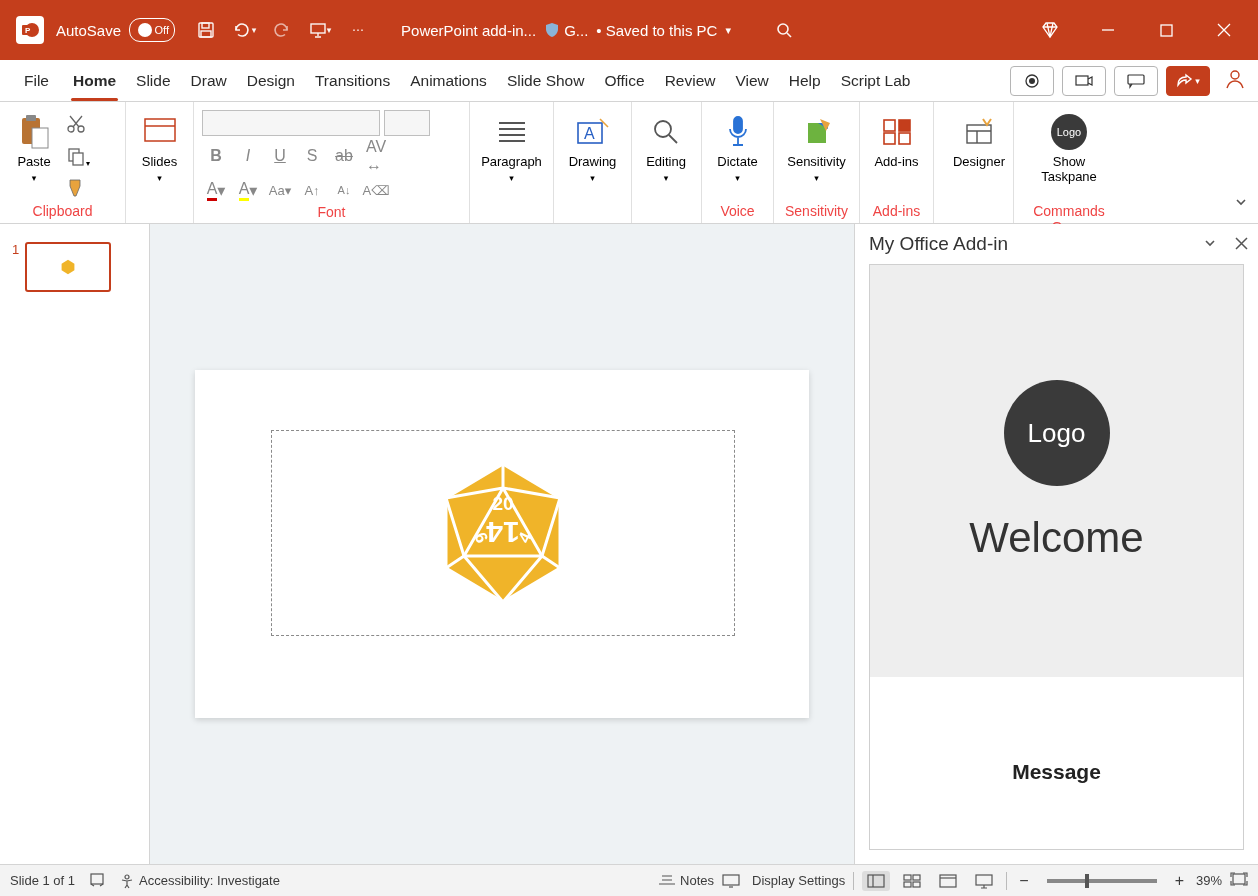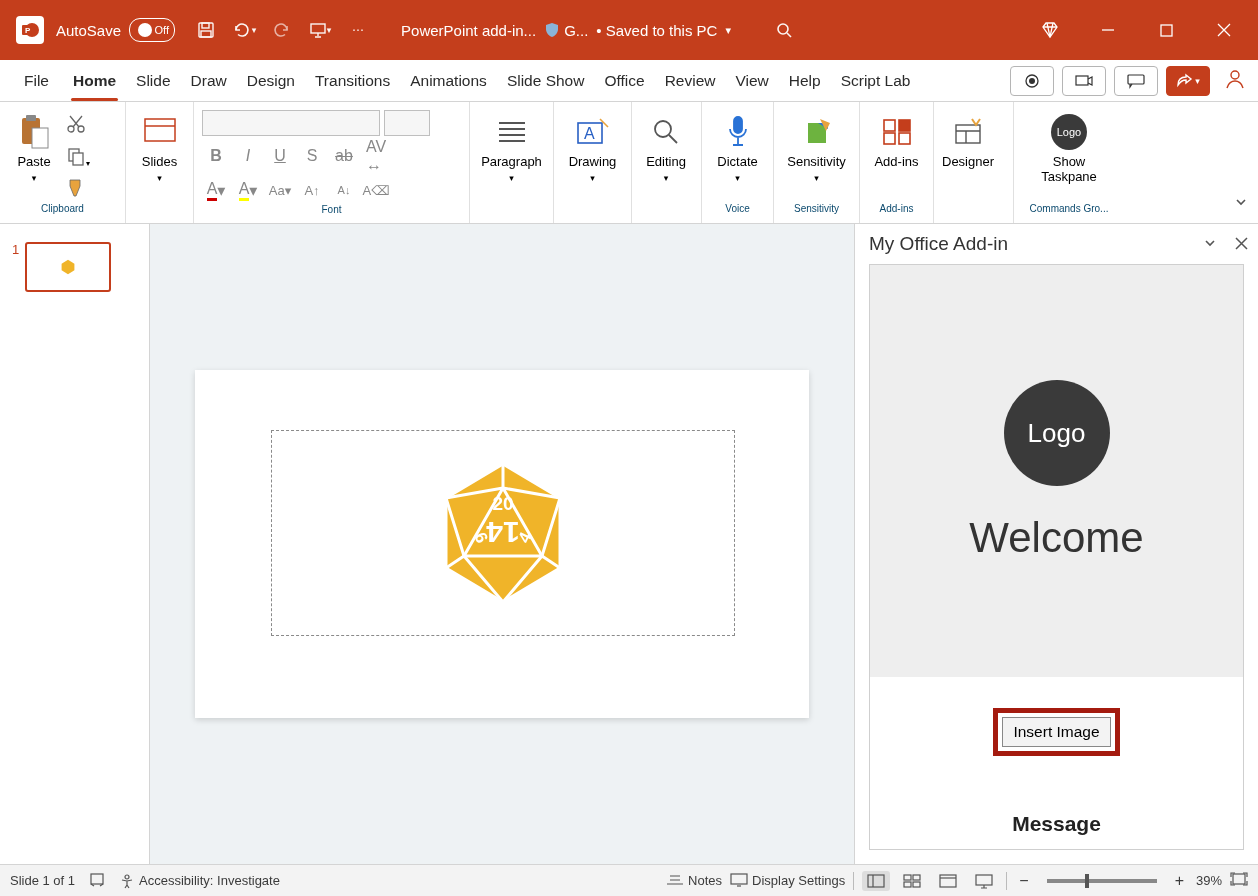--- a/index.html
+++ b/index.html
@@ -23,21 +23,21 @@
 .ribbon-tab.file { padding-right: 14px; }
 .ribbon-tab.active { font-weight: 600; position: relative; }
 .ribbon-tab.active::after { content: ""; position: absolute; bottom: 1px; left: 8px; right: 8px; height: 3px; background: #c43e1c; border-radius: 2px; }
 .ribbon-right { position: absolute; right: 12px; display: flex; gap: 8px; align-items: center; }
 .rr-btn { border: 1px solid #b5b5b5; border-radius: 4px; height: 30px; min-width: 44px; display: flex; align-items: center; justify-content: center; background: #fff; font-size: 14px; }
 .rr-btn.orange { background: #c43e1c; border-color: #c43e1c; color: #fff; }
 
 
 .ribbon { height: 122px; background: #fff; border-bottom: 1px solid #d4d4d4; display: flex; position: relative; }
 .rgroup { border-right: 1px solid #e0e0e0; padding: 4px 8px 2px 8px; display: flex; flex-direction: column; justify-content: space-between; }
-.rgroup-label { text-align: center; font-size: 10px; color: #0c4a6e; height: 18px; position: relative; }
+.rgroup-label { text-align: center; font-size: 14px; color: #ef4444; height: 18px; position: relative; }
 .rgroup-body { flex: 1; display: flex; align-items: flex-start; gap: 6px; padding-top: 4px; }
 .bigbtn { display: flex; flex-direction: column; align-items: center; justify-content: center; font-size: 13px; gap: 4px; min-width: 52px; padding-top: 4px; }
 .bigbtn .ic { width: 36px; height: 36px; display: flex; align-items: center; justify-content: center; }
 .font-combo { width: 178px; height: 26px; border: 1px solid #bfbfbf; background: #f6f6f6; }
 .size-combo { width: 46px; height: 26px; border: 1px solid #bfbfbf; background: #f6f6f6; }
 .font-row { display: flex; gap: 4px; }
 .font-btn { width: 28px; height: 28px; display: flex; align-items: center; justify-content: center; color: #888; font-size: 16px; }
 .font-group-body { display: flex; flex-direction: column; gap: 6px; }
 .collapse-caret { position: absolute; right: 10px; bottom: 10px; }
 
@@ -387,21 +387,21 @@
               <rect x="17" y="15" width="11" height="11"></rect>
             </svg>
           </div>
         <span>Add-ins</span>
       </div>
     </div>
     <div class="rgroup-label">Add-ins</div>
   </div>
 
   <div class="rgroup" style="width:80px">
-    <div class="rgroup-body" style="justify-content:flex-start">
+    <div class="rgroup-body" style="justify-content:flex-end">
       <div class="bigbtn">
         <div class="ic">
             <svg width="32" height="30" viewBox="0 0 32 30" fill="none" stroke="#555" stroke-width="1.4">
               <rect x="4" y="8" width="24" height="18"></rect>
               <path d="M4 14h24M14 14v12"></path>
               <path d="M20 2l4 6 4-6" stroke="#e8a33d" stroke-width="2"></path>
             </svg>
           </div>
         <span>Designer</span>
       </div>
@@ -468,23 +468,20 @@
               <path d="M1 1l11 11M12 1L1 12"></path>
             </svg></span>
       </div>
     </div>
     <div class="tp-content">
       <div class="tp-hero">
         <div class="tp-logo">Logo</div>
         <div class="tp-welcome">Welcome</div>
       </div>
       <div class="tp-body">
-        <div class="tp-highlight">
-          <button class="tp-button">Insert Image</button>
-        </div>
         <div class="tp-msg">Message</div>
       </div>
     </div>
 
   </div>
 </div>
 
 <div class="status-bar">
   <span>Slide 1 of 1</span>
   <span><svg width="16" height="16" viewBox="0 0 16 16" fill="none" stroke="#555" stroke-width="1.2">
@@ -498,21 +495,21 @@
       </svg>
       <span>Accessibility: Investigate</span>
     </span>
   <div class="status-right">
     <span style="display:flex;align-items:center;gap:4px">
         <svg width="18" height="14" viewBox="0 0 18 14" fill="none" stroke="#555" stroke-width="1.2">
           <path d="M1 10h16M4 6h10M4 2h10"></path>
         </svg>
         <span>Notes</span>
       </span>
-    <span style="display:flex;align-items:flex-start;gap:4px">
+    <span style="display:flex;align-items:center;gap:12px">
         <svg width="18" height="14" viewBox="0 0 18 14" fill="none" stroke="#555" stroke-width="1.2">
           <rect x="1" y="1" width="16" height="10"></rect>
           <path d="M7 13h4"></path>
         </svg>
         <span>Display Settings</span>
       </span>
     <span style="width:1px;height:18px;background:#bbb"></span>
     <div class="view-btn active">
         <svg width="18" height="14" viewBox="0 0 18 14" fill="none" stroke="#555" stroke-width="1.2">
           <rect x="1" y="1" width="16" height="12"></rect>

